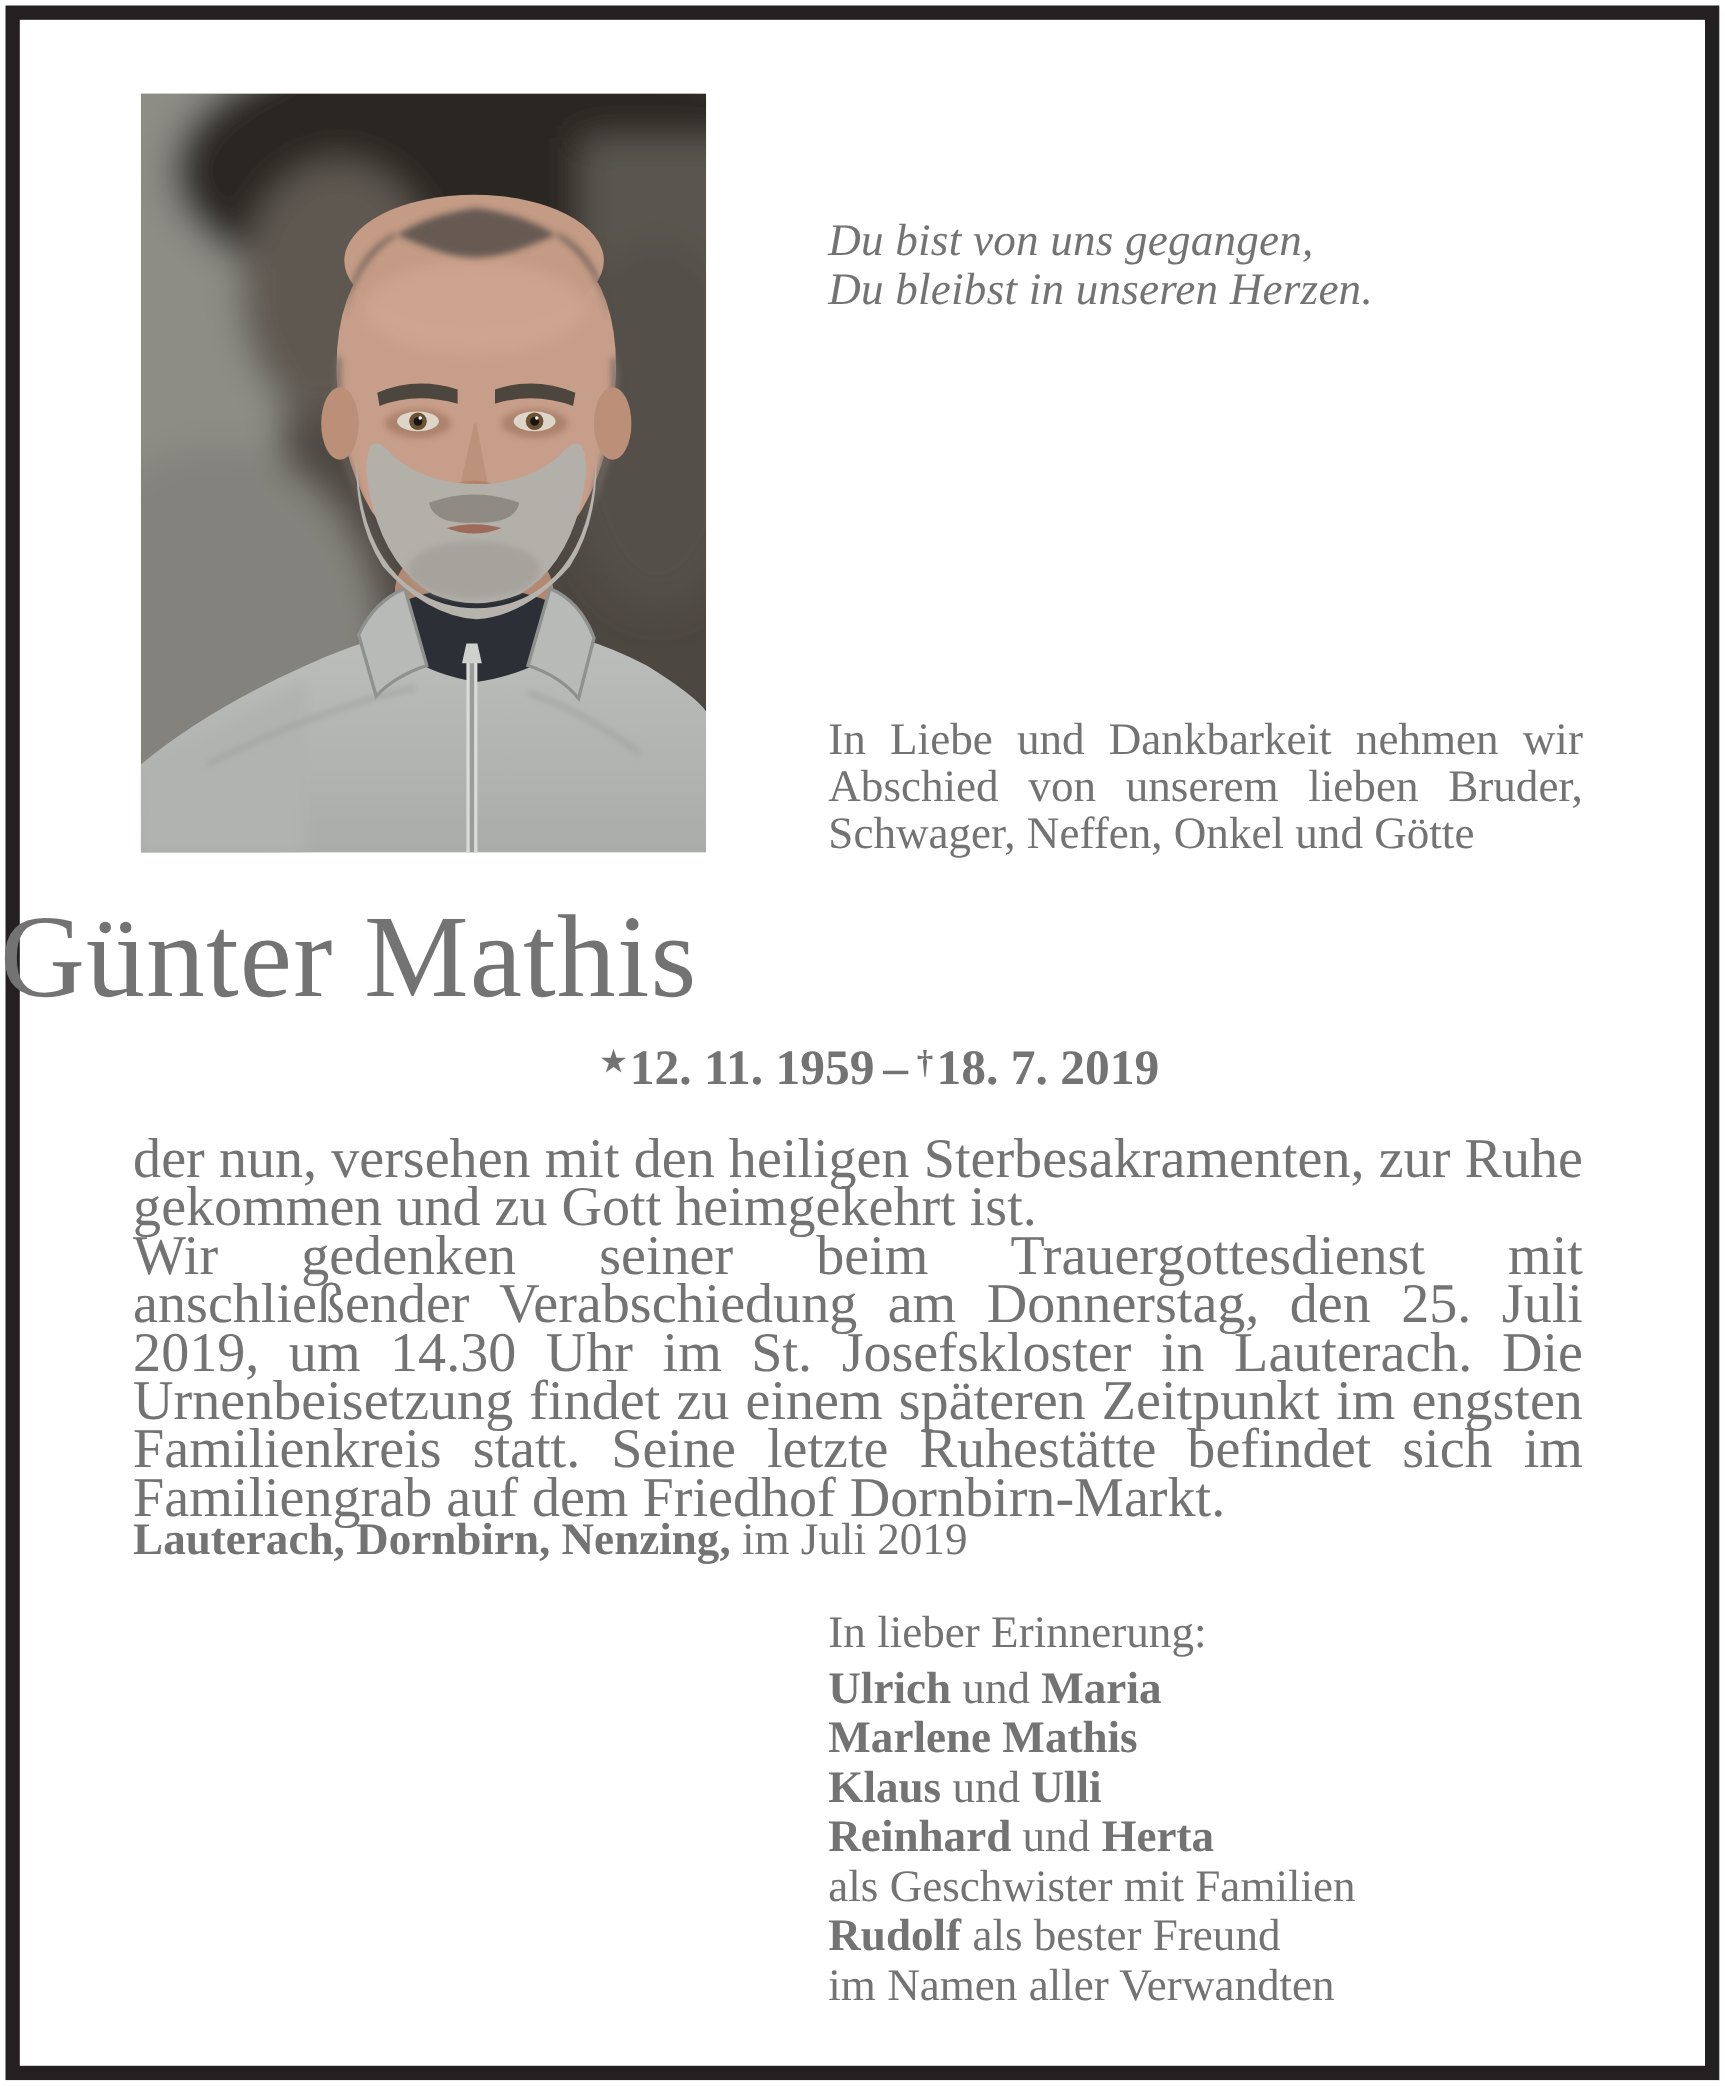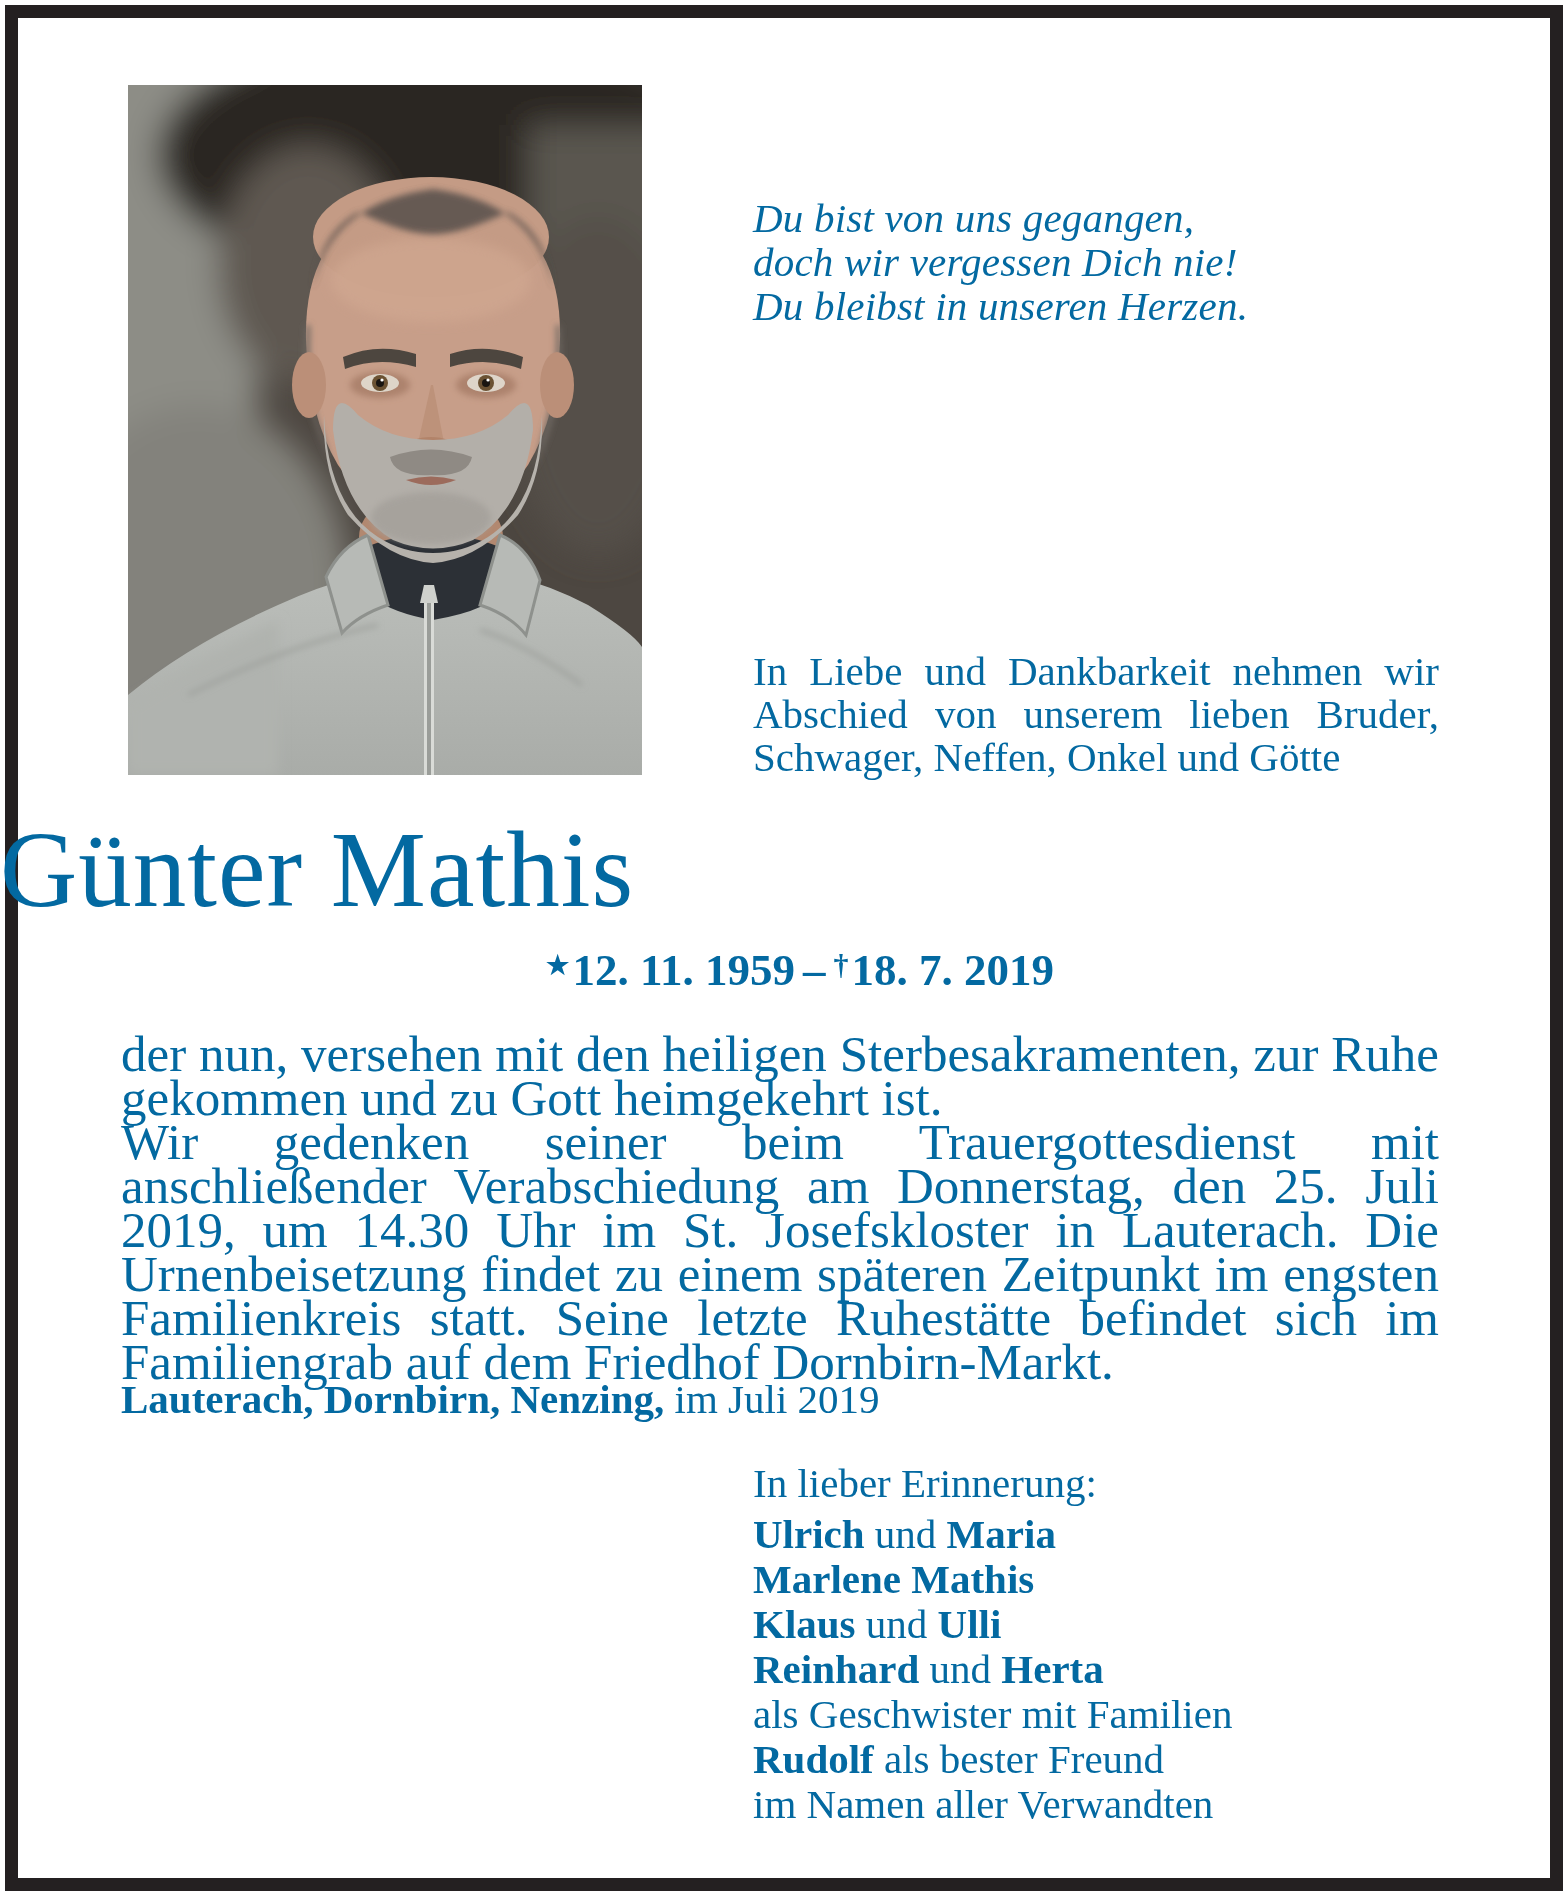--- a/index.html
+++ b/index.html
@@ -2,21 +2,21 @@
 <html><head>
 <meta charset="utf-8">
 <style>
   html, body { margin: 0; padding: 0; background: #ffffff; }
   .page {
     position: relative;
     width: 1568px;
     height: 1896px;
     background: #ffffff;
     font-family: "Liberation Serif", serif;
-    color: #0369a1;
+    color: #737373;
     overflow: hidden;
   }
   .frame {
     position: absolute;
     inset: 5px;
     border: 13px solid #242021;
     pointer-events: none;
   }
   .photo {
     position: absolute;
@@ -183,21 +183,20 @@
         <path d="M205,345 Q215,425 265,455 Q305,472 345,455 Q395,425 405,345 Q405,300 380,330 Q350,355 305,355 Q260,355 230,330 Q205,300 205,345 Z" fill="#b3afa9"></path>
         <path d="M262,372 Q303,357 344,372 Q340,392 303,390 Q266,392 262,372 Z" fill="#8f8a84"></path>
         <path d="M278,395 Q303,388 328,395 Q303,405 278,395 Z" fill="#9c6b5c"></path>
         <ellipse cx="303" cy="433" rx="60" ry="26" fill="#a5a19b" opacity="0.9" filter="url(#b3)"></ellipse>
       </g>
     </svg>
   </div>
 
   <div class="quote">
     <div>Du bist von uns gegangen,</div>
-    <div>doch wir vergessen Dich nie!</div>
     <div>Du bleibst in unseren Herzen.</div>
   </div>
 
   <p class="intro">In Liebe und Dankbarkeit nehmen wir Abschied von unserem lieben Bruder, Schwager, Neffen, Onkel und Götte</p>
 
   <h1 class="name">Günter Mathis</h1>
 
   <div class="dates">
     <span class="sym">★</span><span>12. 11. 1959</span><span class="dash">–</span><span class="sym dagger">†</span><span>18. 7. 2019</span>
   </div>

